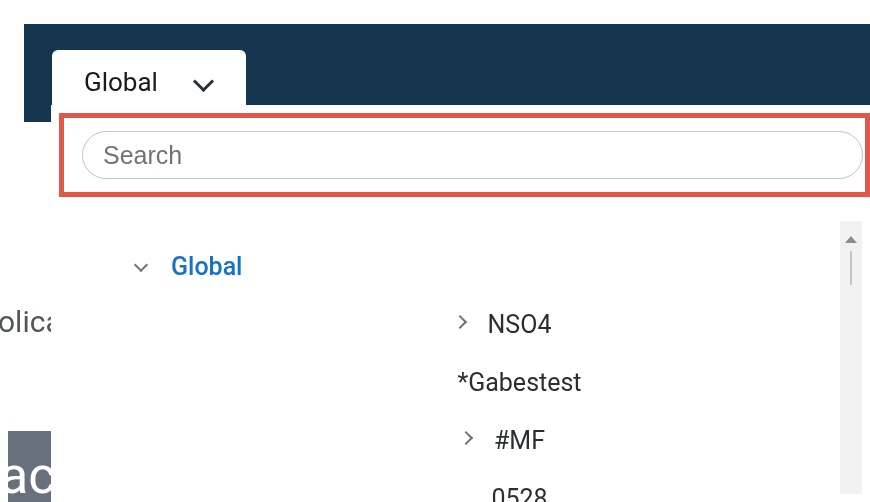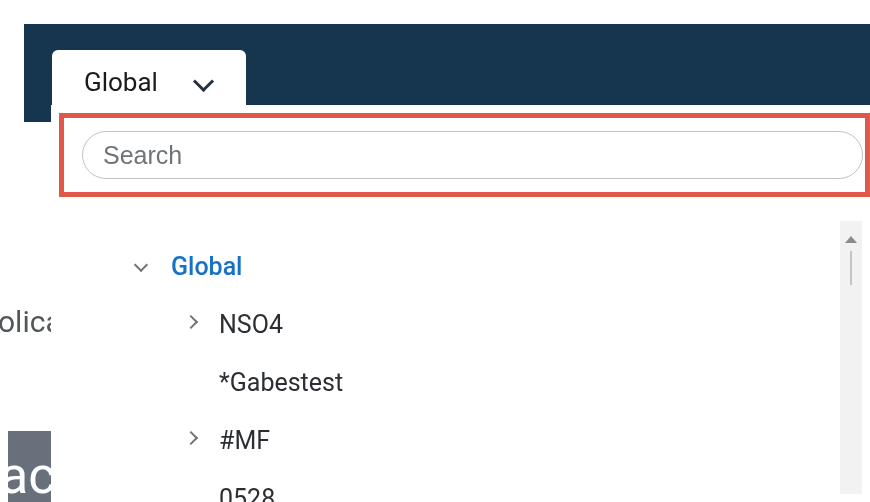--- a/index.html
+++ b/index.html
@@ -149,21 +149,21 @@
     align-items: center;
     height: 50px;
     font-size: 25px;
     color: #2b2f33;
     cursor: pointer;
     padding-right: 26px;
   }
   .tree-row.root .row-label { color: #1771c6; font-weight: 500; }
 
   .indent-1 { padding-left: 48px; }
-  .indent-2 { padding-left: 96px; }
+  .indent-2 { padding-left: 96px; justify-content: center; }
 
   .expander {
     width: 24px;
     height: 24px;
     margin-right: 8px;
     position: relative;
     flex-shrink: 0;
   }
   .expander.down::before {
     content:"";

